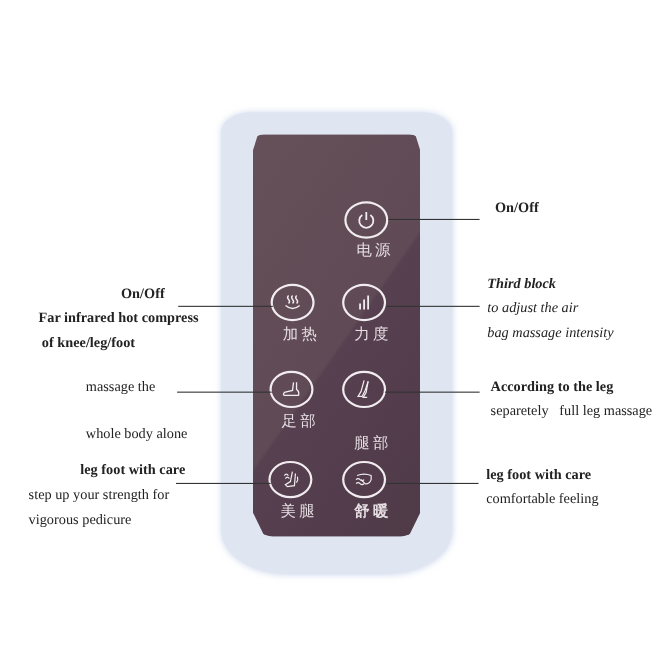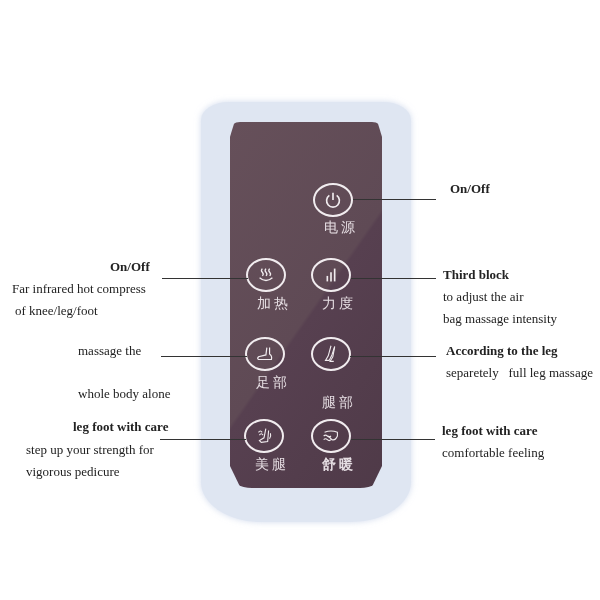--- a/index.html
+++ b/index.html
@@ -106,40 +106,40 @@
 <div class="leader" style="left:351px;top:278px;width:85px;"></div>
 <div class="leader" style="left:161px;top:356px;width:86px;"></div>
 <div class="leader" style="left:350px;top:356px;width:86px;"></div>
 <div class="leader" style="left:160px;top:439px;width:86px;"></div>
 <div class="leader" style="left:351px;top:439px;width:84px;"></div>
 
 <div class="anno right" style="left:450px;top:178px;">
   <div class="title">On/Off</div>
 </div>
 
-<div class="anno right" style="left:443px;top:264px;">
+<div class="anno right" style="left:443px;top:247px;font-style:italic;">
   <div class="title">Third block</div>
   <div>to adjust the air</div>
   <div>bag massage intensity</div>
 </div>
 
 <div class="anno right" style="left:446px;top:340px;">
   <div class="title">According to the leg</div>
   <div style="white-space:pre;">separetely   full leg massage</div>
 </div>
 
 <div class="anno right" style="left:442px;top:420px;">
   <div class="title">leg foot with care</div>
   <div>comfortable feeling</div>
 </div>
 
 <div class="anno" style="left:110px;top:256px;">
   <div class="title">On/Off</div>
 </div>
-<div class="anno" style="left:12px;top:278px;">
+<div class="anno" style="left:35px;top:278px;font-weight:bold;">
   <div>Far infrared hot compress</div>
   <div style="padding-left:3px;">of knee/leg/foot</div>
 </div>
 
 <div class="anno" style="left:78px;top:340px;">
   <div>massage the</div>
 </div>
 <div class="anno" style="left:78px;top:383px;">
   <div>whole body alone</div>
 </div>

